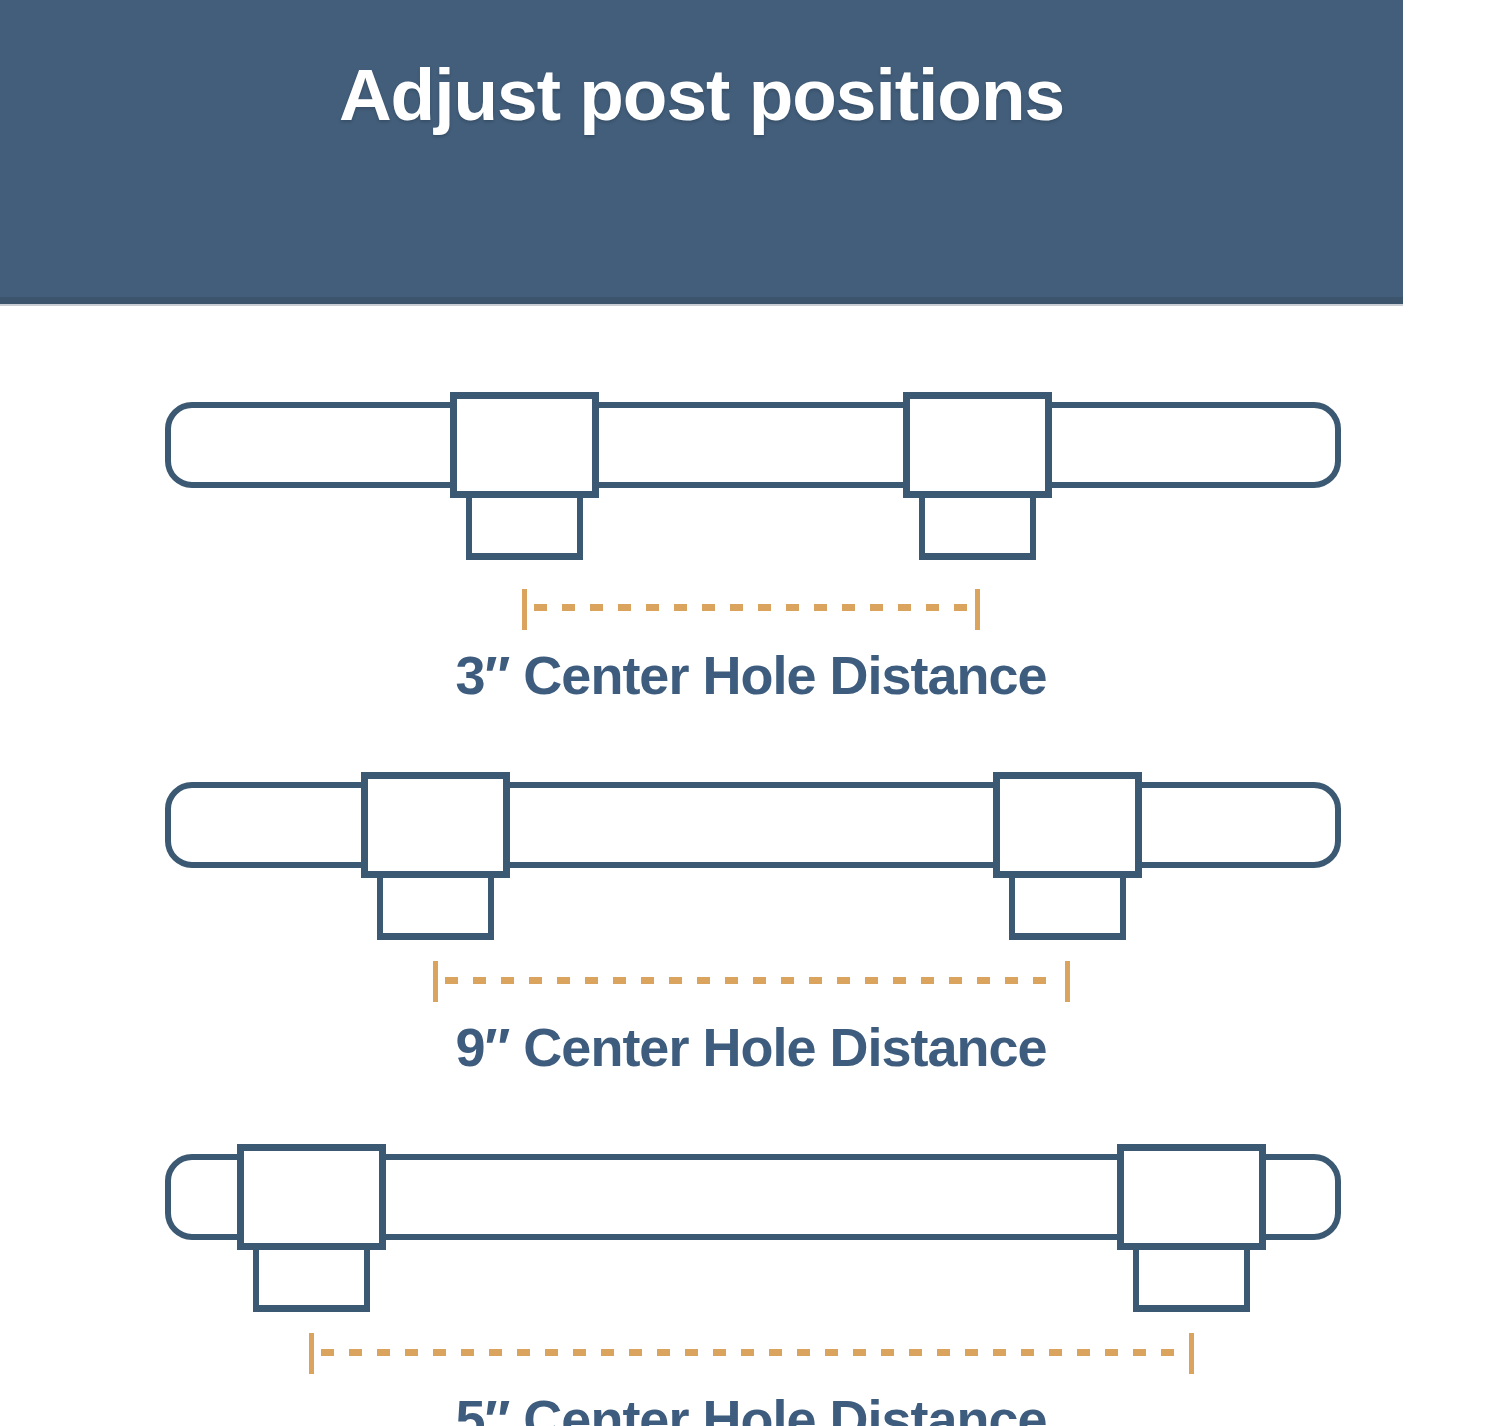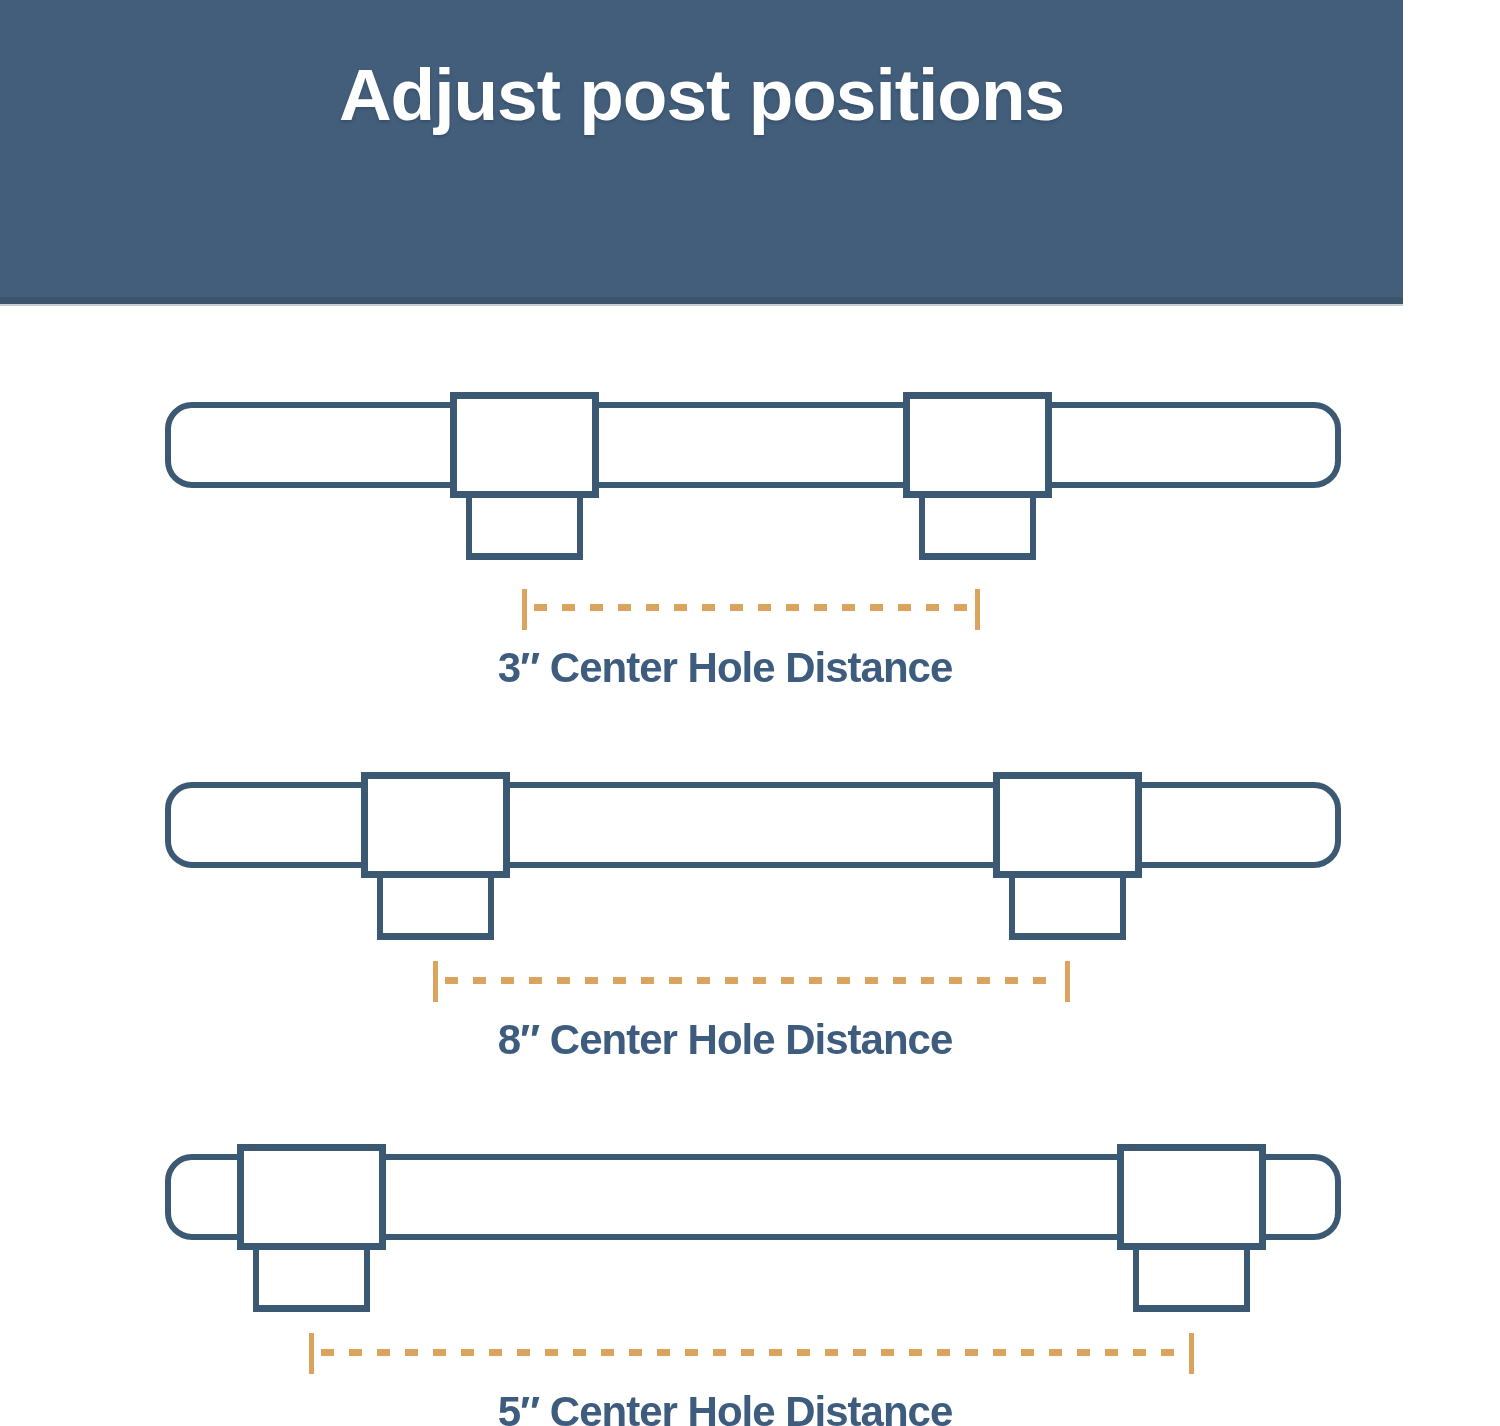--- a/index.html
+++ b/index.html
@@ -109,25 +109,25 @@
     background: repeating-linear-gradient(
       90deg,
       var(--gold, #daa45e) 0px, var(--gold, #daa45e) 13px,
       transparent 13px, transparent 28px
     );
   }
 
   .row-label {
     position: absolute;
     top: var(--label-top);
-    left: 725px;
+    left: 751px;
     transform: translateX(-50%);
     white-space: nowrap;
     color: var(--label-color, #3d5c7e);
-    font-size: 42px;
+    font-size: 54px;
     font-weight: 700;
     letter-spacing: -1px;
   }
 </style>
 </head>
 <body>
 
 <div class="page">
 
   <div class="header">
@@ -166,21 +166,21 @@
       <div class="post-head"></div>
       <div class="post-stem"></div>
     </div>
     <div class="post post-right">
       <div class="post-head"></div>
       <div class="post-stem"></div>
     </div>
     <div class="tick tick-left"></div>
     <div class="dash-line"></div>
     <div class="tick tick-right"></div>
-    <div class="row-label">8″ Center Hole Distance</div>
+    <div class="row-label">9″ Center Hole Distance</div>
   </div>
 
   <div class="diagram" style="--bar-top:1154px; --pl:237px; --pr:1117px;
               --tick-top:1333px; --tick-l:309px; --tick-r:1189px;
               --dash-top:1349px; --dash-l:321px; --dash-w:858px;
               --label-top:1388px;">
     <div class="bar"></div>
     <div class="post post-left">
       <div class="post-head"></div>
       <div class="post-stem"></div>

